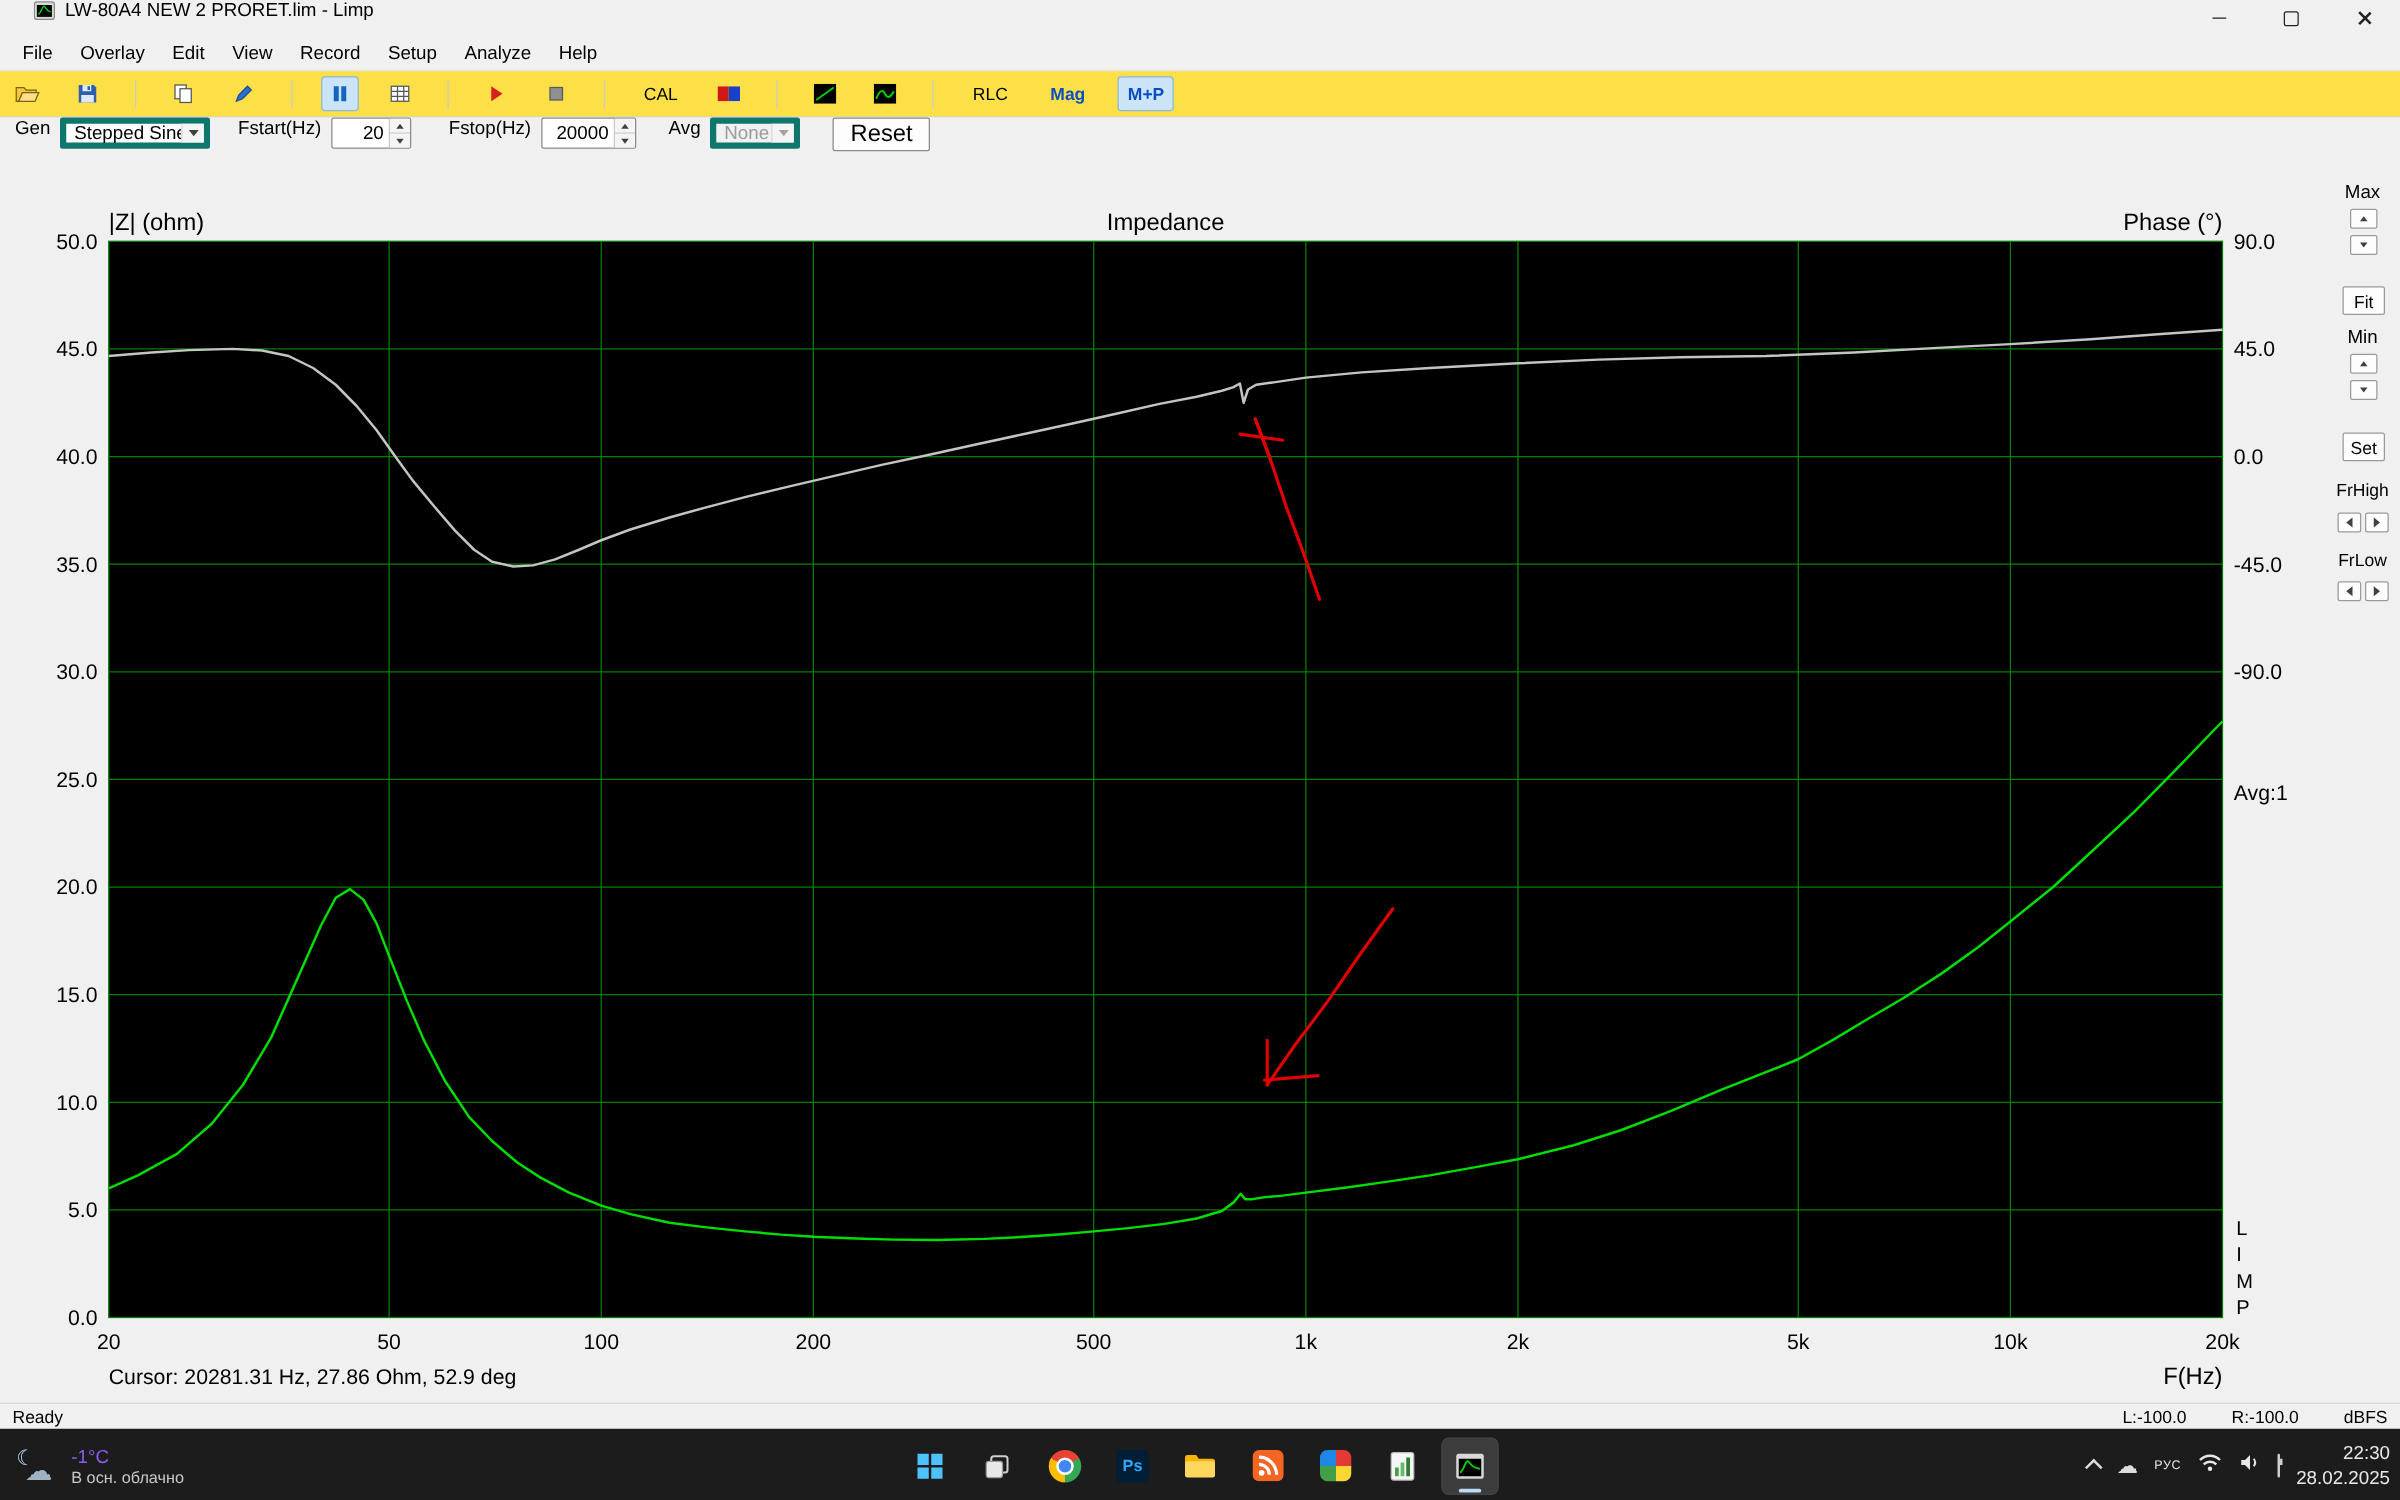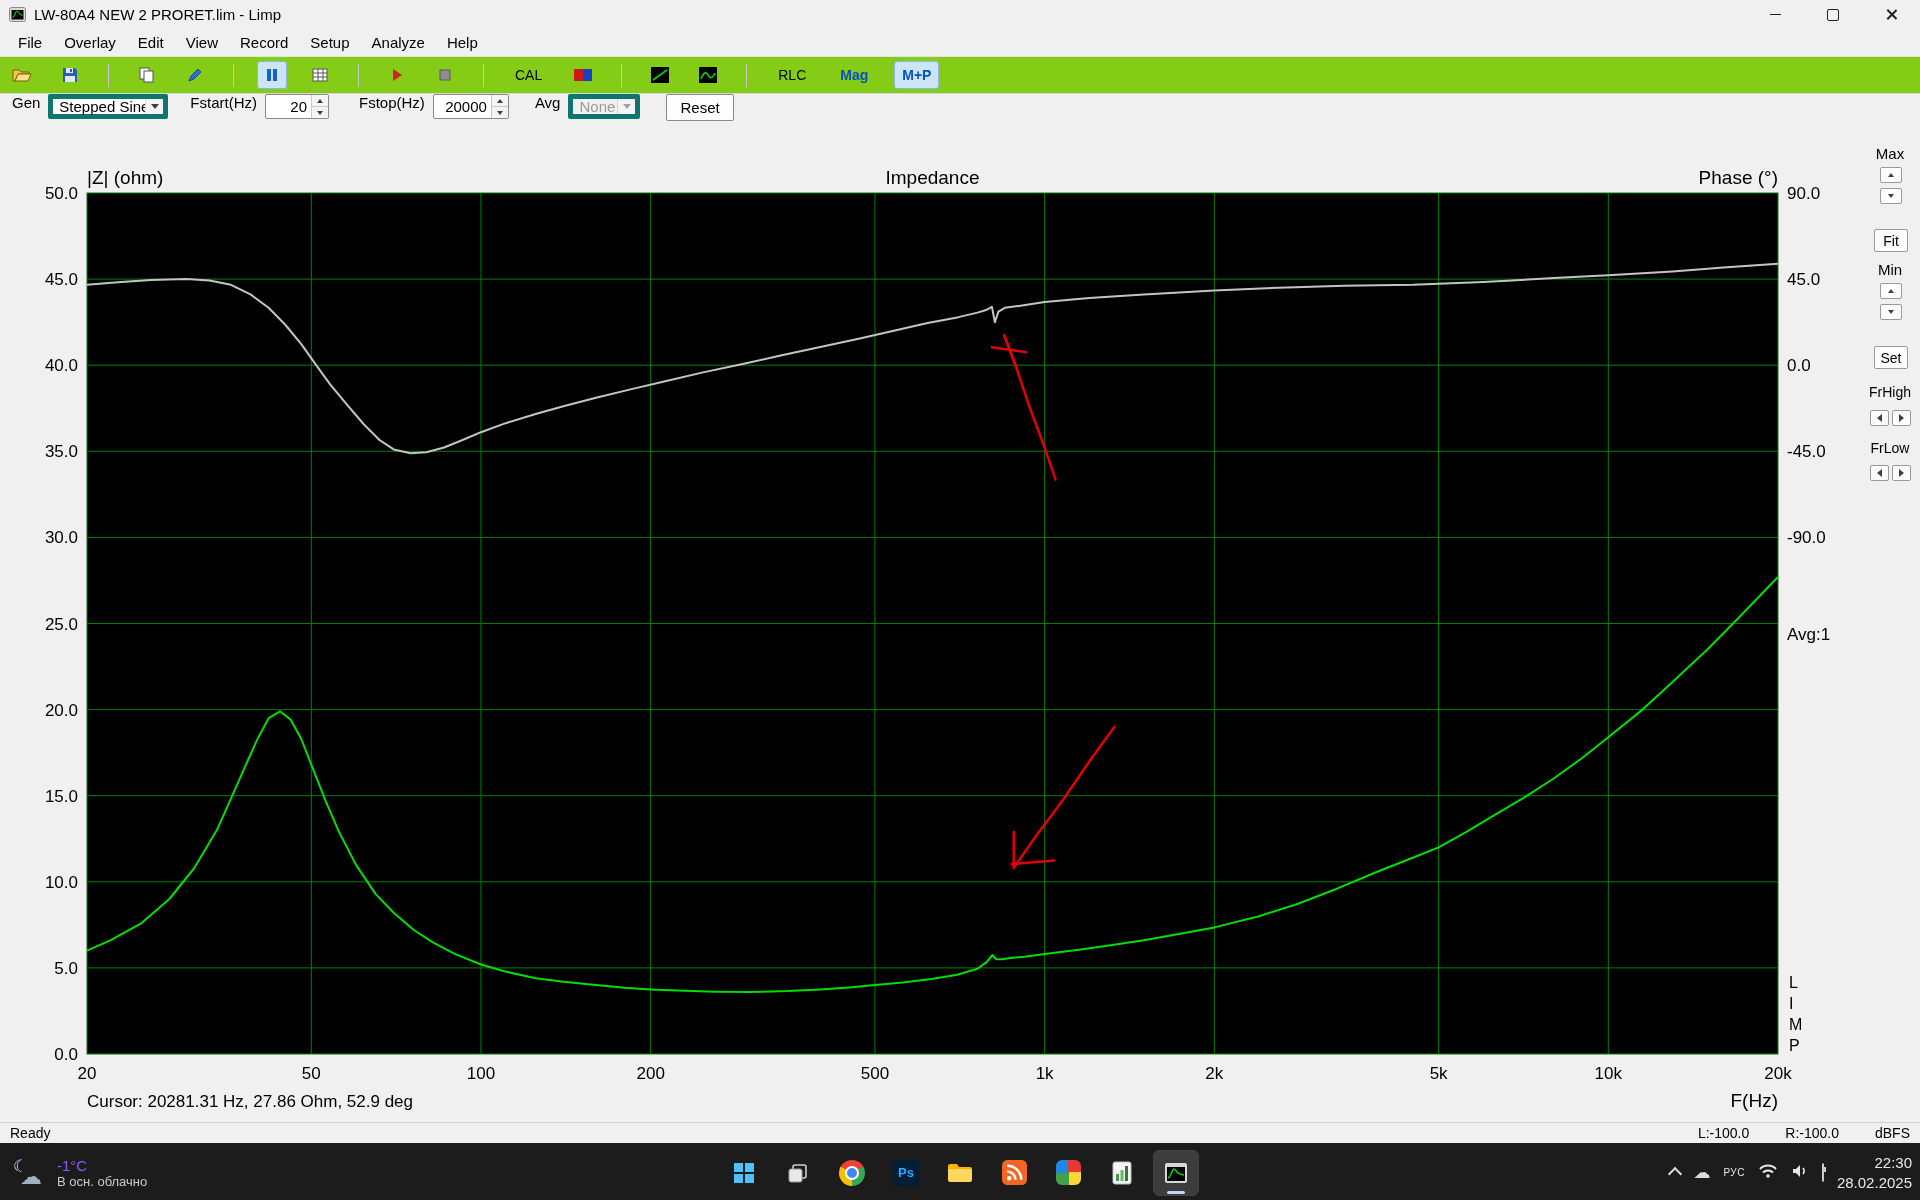--- a/index.html
+++ b/index.html
@@ -1,54 +1,54 @@
 <!DOCTYPE html>
 <html><head>
 <meta charset="utf-8">
 <style>
   html,body{margin:0;padding:0;}
   body{width:1920px;height:1200px;overflow:hidden;font-family:"Liberation Sans",sans-serif;background:#f0f0f0;color:#000;}
   svg text{font-family:"Liberation Sans",sans-serif;}
 
   
-  .titlebar{height:29px;background:#f0f0f0;display:flex;align-items:center;font-size:15px;}
+  .titlebar{height:29px;background:#f0f0f0;display:flex;font-size:15px;padding-left:18px;}
   .app-icon16{width:17px;height:17px;margin:0 8px 0 9px;flex:0 0 auto;}
   .titlebar .spacer{flex:1;}
   .win-btn{width:58px;height:29px;display:flex;align-items:center;justify-content:center;}
   .glyph-min{width:11px;height:1px;background:#222;}
   .glyph-max{width:10px;height:10px;border:1px solid #222;border-radius:2px;}
   .glyph-close{width:11px;height:11px;position:relative;}
   .glyph-close::before,.glyph-close::after{content:"";position:absolute;left:5px;top:-1px;width:1.5px;height:13px;background:#222;}
   .glyph-close::before{transform:rotate(45deg);} .glyph-close::after{transform:rotate(-45deg);}
 
   
   .menubar{height:27px;background:#f0f0f0;display:flex;align-items:center;font-size:15px;padding-left:7px;}
   .menu-item{padding:3px 11px;border-radius:2px;text-align:right;}
 
   
-  .toolbar{height:36px;background:#84cc16;display:flex;align-items:center;padding-left:7px;gap:18px;border-top:1px solid #e3e3e3;border-bottom:1px solid #d5d5d5;}
+  .toolbar{height:36px;background:#fde047;display:flex;align-items:center;padding-left:7px;gap:18px;border-top:1px solid #e3e3e3;border-bottom:1px solid #d5d5d5;}
   .tool-btn{min-width:30px;height:28px;display:flex;align-items:center;justify-content:center;border:1px solid transparent;border-radius:3px;box-sizing:border-box;}
   .tool-btn.textbtn{padding:0 7px;font-size:14px;}
   .tool-btn.pressed{background:#cce4f7;border-color:#86b9e2;}
   .tool-btn.blue{color:#0a4fc2;font-weight:bold;}
   .tool-sep{width:1px;height:23px;background:#c9c9c9;margin:0 5px;}
 
   
   .parambar{height:34px;background:#f0f0f0;display:flex;font-size:15px;}
   .plabel{margin-right:8px;}
   .combo{height:25px;border:5px solid #0f766e;background:#fff;display:flex;align-items:center;font-size:15px;box-sizing:border-box;border-radius:2px;}
   .combo .val{padding:0 6px;flex:1;white-space:nowrap;overflow:hidden;}
   .combo .chev{width:17px;align-self:stretch;display:flex;align-items:center;justify-content:center;border-left:1px solid #d7d7d7;background:#f4f4f4;}
   .combo.disabled{background:#f1f1f1;color:#9b9b9b;}
   .numbox{height:25px;border:1px solid #8a8a8a;background:#fff;display:flex;box-sizing:border-box;border-radius:2px;}
   .numbox .val{flex:1;display:flex;align-items:center;justify-content:flex-end;padding-right:4px;font-size:15px;}
   .spincol{width:16px;display:flex;flex-direction:column;border-left:1px solid #c9c9c9;}
   .spincol>div{flex:1;display:flex;align-items:center;justify-content:center;background:#f4f4f4;}
   .spincol>div:first-child{border-bottom:1px solid #c9c9c9;}
-  .push-btn{height:25px;padding:0 13px;border:1px solid #8a8a8a;background:#fdfdfd;font-size:15px;border-radius:2px;display:flex;align-items:center;}
+  .push-btn{height:25px;padding:0 13px;border:1px solid #8a8a8a;background:#fdfdfd;font-size:19px;border-radius:2px;display:flex;align-items:center;}
 
   .tri{width:0;height:0;}
   .tri.up{border-left:4px solid transparent;border-right:4px solid transparent;border-bottom:5px solid #404040;}
   .tri.down{border-left:4px solid transparent;border-right:4px solid transparent;border-top:5px solid #404040;}
   .tri.left{border-top:4px solid transparent;border-bottom:4px solid transparent;border-right:5px solid #404040;}
   .tri.right{border-top:4px solid transparent;border-bottom:4px solid transparent;border-left:5px solid #404040;}
   .tri.small.up{border-left-width:3px;border-right-width:3px;border-bottom-width:4px;}
   .tri.small.down{border-left-width:3px;border-right-width:3px;border-top-width:4px;}
 
   

